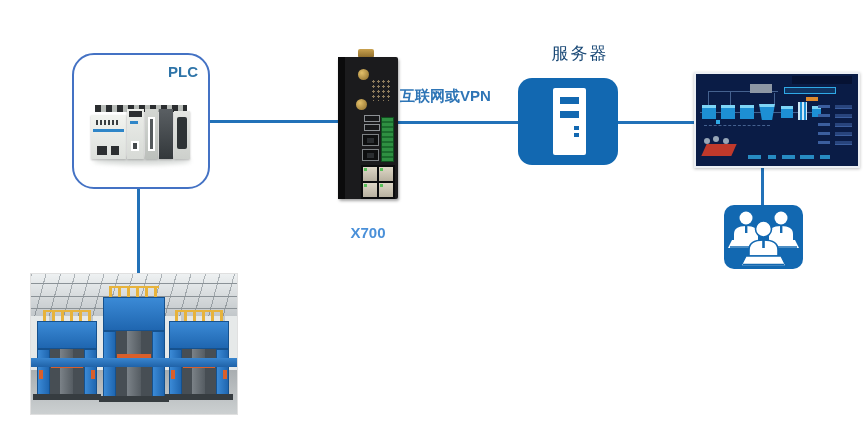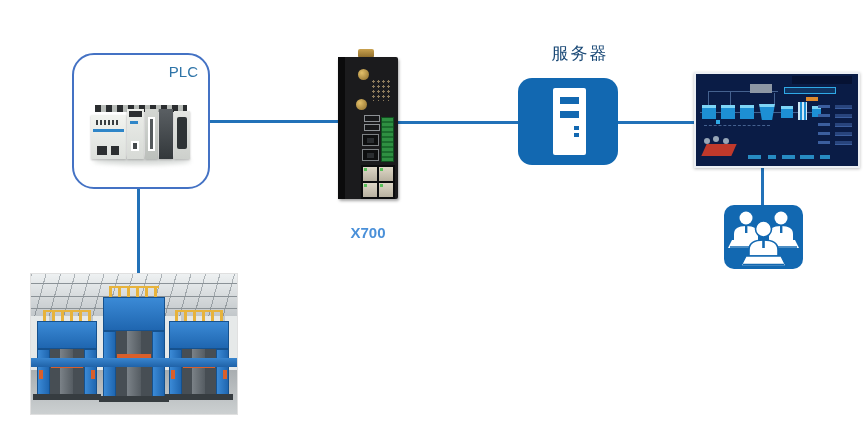--- a/index.html
+++ b/index.html
@@ -3,21 +3,21 @@
 <meta charset="utf-8">
 <style>
   html,body{margin:0;padding:0;background:#fff;}
   #canvas{position:relative;width:863px;height:427px;background:#fff;overflow:hidden;
           font-family:"Liberation Sans", sans-serif;}
   .line{position:absolute;background:#2271b8;}
 
   
   .plc-box{position:absolute;left:72px;top:53px;width:134px;height:132px;
            border:2px solid #4472c4;border-radius:22px;background:#fff;}
-  .plc-label{position:absolute;right:10px;top:8px;font-weight:normal;font-size:15px;color:#2e74a8;}
+  .plc-label{position:absolute;right:10px;top:8px;font-weight:bold;font-size:15px;color:#2e74a8;}
   .plc-rack{position:absolute;left:15px;top:44px;width:106px;height:66px;}
   .plc-rack .shadow{position:absolute;left:4px;bottom:0;width:98px;height:8px;background:#d9dcda;
                     border-radius:50%;filter:blur(2px);}
   .mod{position:absolute;box-shadow:0 1px 2px rgba(0,0,0,.25);}
   .m1{left:2px;top:16px;width:35px;height:44px;background:linear-gradient(#f2f4f0,#dde0dc);}
   .m1 .vents{position:absolute;left:5px;top:5px;width:24px;height:5px;
              background:repeating-linear-gradient(90deg,#3a3f42 0 2px,transparent 2px 4px);}
   .m1 .stripe{position:absolute;left:2px;top:14px;width:31px;height:3px;background:#2f86c8;}
   .m1 .feet{position:absolute;left:6px;bottom:4px;width:10px;height:9px;background:#2c2f31;}
   .m1 .feet2{position:absolute;left:20px;bottom:4px;width:8px;height:9px;background:#2c2f31;}
@@ -226,20 +226,21 @@
       <div class="quad">
         <div></div>
           <div></div>
           <div></div>
           <div></div>
       </div>
     </div>
   </div>
   <div class="lbl-light-blue" style="left:338px;top:224px;width:60px;text-align:center;">X700</div>
 
+  <div class="lbl-bold-blue" style="left:400px;top:87px;">互联网或VPN</div>
 
   <div class="lbl-navy-serif" style="left:530px;top:34px;width:100px;margin-top:8px;">服务器</div>
   <div class="server">
     <div class="tower">
       <div class="slot" style="top:7px;"></div>
       <div class="slot" style="top:21px;"></div>
       <div class="sdot" style="top:38px;"></div>
       <div class="sdot" style="top:45px;"></div>
     </div>
   </div>

